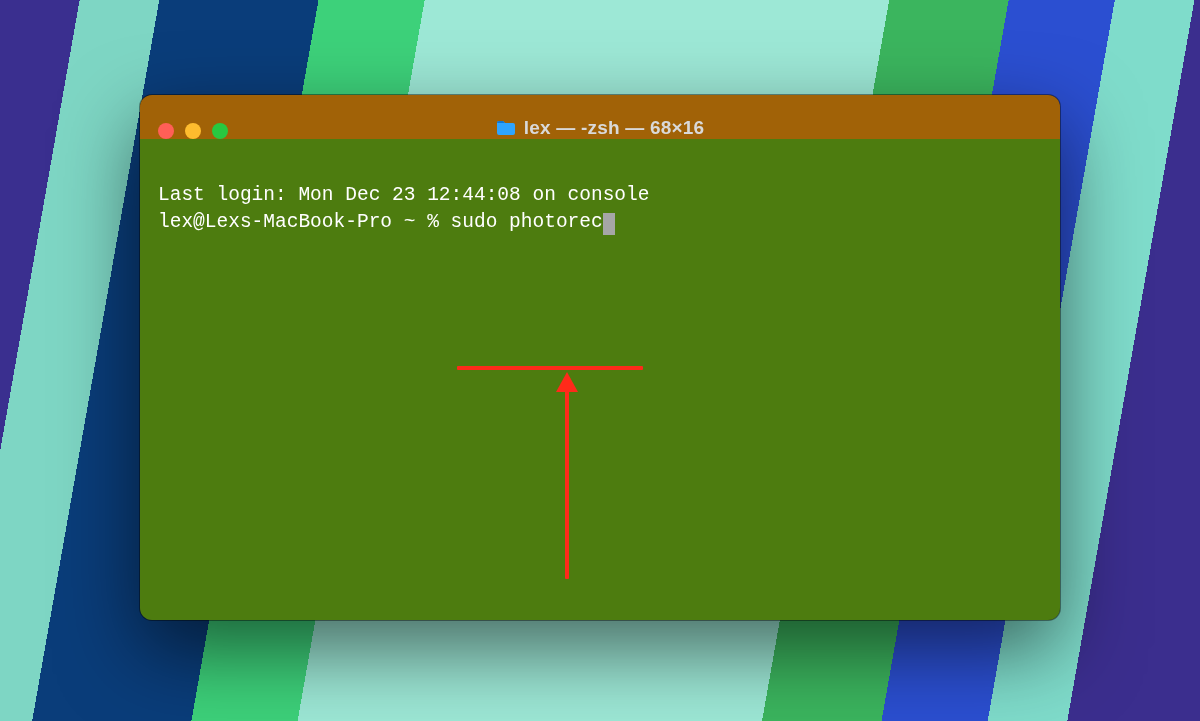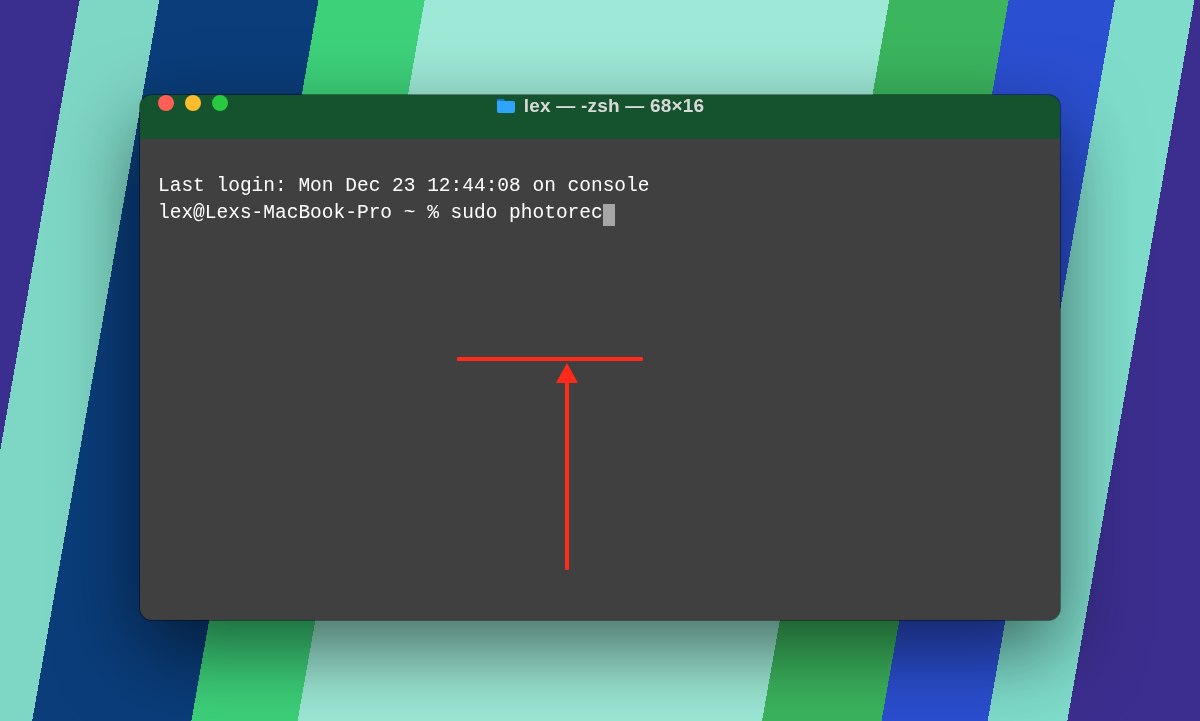--- a/index.html
+++ b/index.html
@@ -46,23 +46,23 @@
     background: #1e1e1e;
     border-radius: 12px;
     box-shadow: 0 30px 80px rgba(0,0,0,0.55), 0 0 0 1px rgba(0,0,0,0.4);
     overflow: hidden;
     display: flex;
     flex-direction: column;
   }
 
   .titlebar {
     height: 44px;
-    background: #14532d;
+    background: #a16207;
     display: flex;
-    align-items: flex-start;
+    align-items: flex-end;
     position: relative;
     flex: 0 0 44px;
   }
 
   .traffic-lights {
     display: flex;
     gap: 11px;
     margin-left: 18px;
   }
   .light {
@@ -91,22 +91,22 @@
     letter-spacing: 0.2px;
   }
   .folder-icon {
     width: 20px;
     height: 16px;
     display: inline-block;
   }
 
   .terminal-body {
     flex: 1;
-    background: #404040;
-    padding: 8px 18px;
+    background: #4d7c0f;
+    padding: 17px 18px;
     font-family: "SF Mono", Menlo, Consolas, "Courier New", monospace;
     font-size: 19.5px;
     line-height: 1.35;
     color: #ffffff;
     white-space: pre;
     position: relative;
   }
 
   .prompt-line {
     display: inline;

